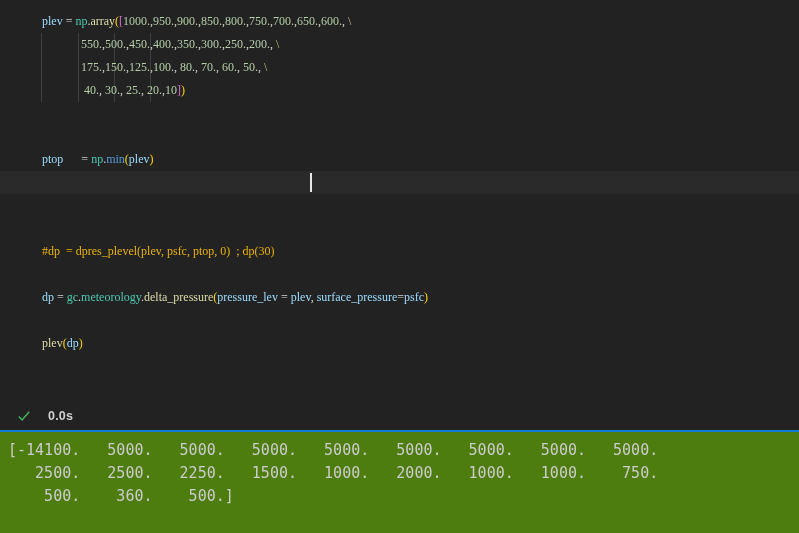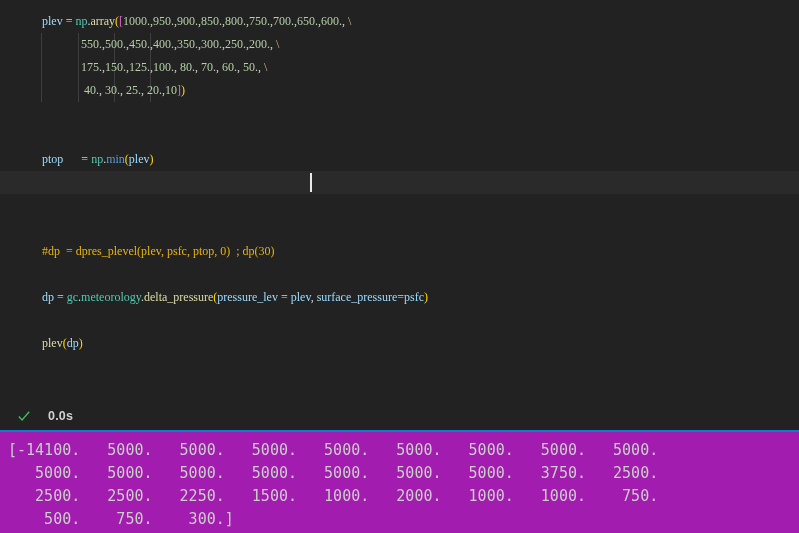--- a/index.html
+++ b/index.html
@@ -106,18 +106,17 @@
 
 <div class="status-bar">
   <svg width="16" height="16" viewBox="0 0 16 16">
     <path d="M2.8 8.6 L6.1 11.9 L13.2 3.8" fill="none" stroke-width="1.4" stroke="#44b85c"></path>
   </svg>
   <span class="exec-time">0.0s</span>
 </div>
 
 <div class="divider" style="background: rgb(15, 122, 216);"></div>
 
-<div class="output" style="background: #a21caf;">
+<div class="output" style="background: #4d7c0f;">
     <div class="output-line" style="color: rgb(204, 204, 204);">[-14100.   5000.   5000.   5000.   5000.   5000.   5000.   5000.   5000.</div>
-    <div class="output-line" style="color: rgb(204, 204, 204);">   5000.   5000.   5000.   5000.   5000.   5000.   5000.   3750.   2500.</div>
     <div class="output-line" style="color: rgb(204, 204, 204);">   2500.   2500.   2250.   1500.   1000.   2000.   1000.   1000.    750.</div>
-    <div class="output-line" style="color: rgb(204, 204, 204);">    500.    750.    300.]</div>
+    <div class="output-line" style="color: rgb(204, 204, 204);">    500.    360.    500.]</div>
   </div>
 
 </body></html>

